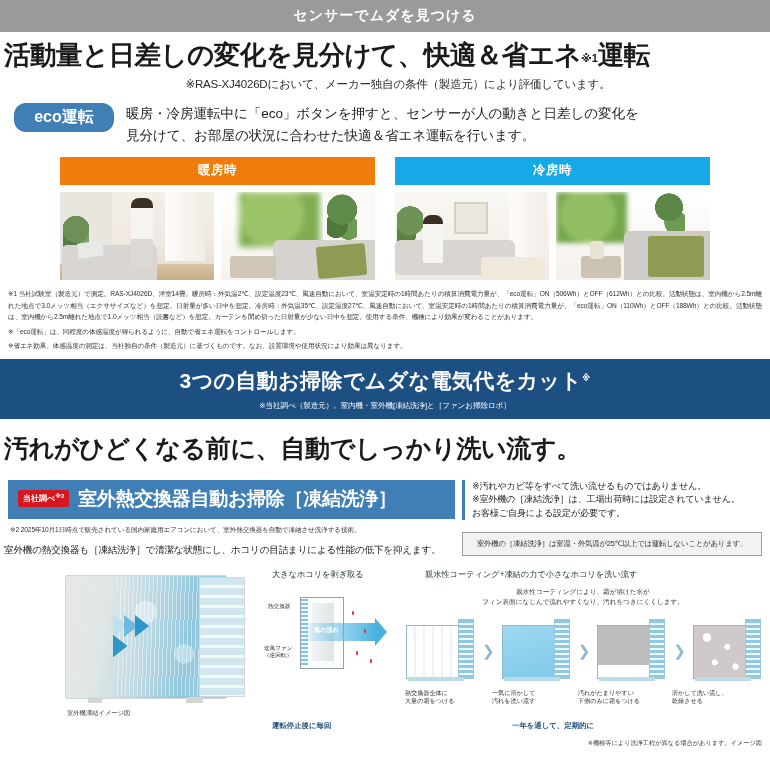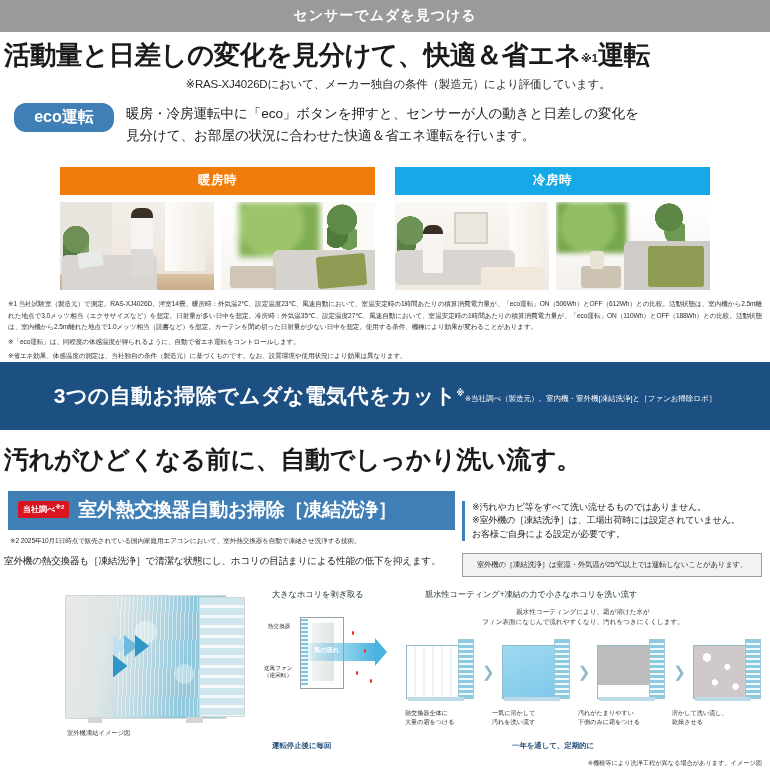--- a/index.html
+++ b/index.html
@@ -34,21 +34,21 @@
   .eco-badge{
     background:#3f7fb5;color:#ffffff;font-size:16px;font-weight:700;
     padding:5px 9px 6px 9px;border-radius:12px;min-width:82px;text-align:center;
     line-height:1.1;
   }
   .eco-text{
     margin-left:12px;font-size:13.6px;line-height:1.62;color:#1e1e1e;letter-spacing:-0.1px;
   }
 
   
-  .cols{display:flex;gap:20px;margin:20px 0 0 60px;width:650px;}
+  .cols{display:flex;gap:20px;margin:10px 0 0 60px;width:650px;}
   .col{flex:1;}
   .col-head{
     color:#ffffff;text-align:center;font-size:12.5px;font-weight:700;
     padding:5px 0 6px 0;letter-spacing:0.5px;
   }
   .col-head.warm{background:#ef7c0b;}
   .col-head.cool{background:#15a9e8;}
   .photos{display:flex;gap:7px;margin-top:7px;}
   .photo{height:88px;flex:1;position:relative;overflow:hidden;background:#efeae4;}
 
@@ -111,22 +111,22 @@
   
   .fine{
     margin:8px 8px 0 8px;font-size:6.6px;line-height:1.75;color:#2e2e2e;letter-spacing:-0.1px;
     text-align:justify;
   }
   .fine p{margin:0;}
   .fine .gap{margin-top:3px;}
 
   
   .blue-banner{
-    margin-top:0;height:68px;background:#1c4f82;color:#ffffff;
-    display:flex;flex-direction:row;align-items:center;justify-content:center;
+    margin-top:7px;height:60px;background:#1c4f82;color:#ffffff;
+    display:flex;flex-direction:column;align-items:center;justify-content:center;
   }
   .blue-banner .t1{font-size:21px;font-weight:700;letter-spacing:0.4px;}
   .blue-banner .t1 .sup{font-size:8px;vertical-align:7px;}
   .blue-banner .t2{font-size:7.6px;margin-top:6px;letter-spacing:-0.1px;}
 
   
   .headline2{
     margin:13px 0 0 4px;font-size:25px;font-weight:700;color:#1a1a1a;letter-spacing:-0.3px;
   }
 
@@ -142,21 +142,21 @@
     padding:3px 5px;border-radius:2px;white-space:nowrap;line-height:1.1;
   }
   .red-badge .sup{font-size:6px;vertical-align:3px;}
   .feat-title{font-size:19px;font-weight:700;margin-left:9px;letter-spacing:-0.3px;}
   .feat-note{font-size:6.6px;color:#2e2e2e;margin:7px 0 0 10px;letter-spacing:-0.1px;}
   .feat-desc{font-size:9.6px;color:#222;margin:9px 0 0 4px;letter-spacing:-0.2px;}
 
   .feat-right{width:300px;margin-left:7px;}
   .right-notes{
     border-left:3px solid #3f7fb5;padding-left:7px;
-    font-size:9.1px;line-height:1.48;color:#232323;letter-spacing:-0.2px;margin-top:10px;
+    font-size:9.1px;line-height:1.48;color:#232323;letter-spacing:-0.2px;
   }
   .grey-box{
     margin-top:12px;border:1px solid #9b9b9b;background:#f2f2f2;
     font-size:7.4px;color:#2b2b2b;padding:6px 6px;letter-spacing:-0.2px;text-align:center;
   }
 
   
   .diagram{position:relative;margin-top:6px;height:196px;}
 
   

